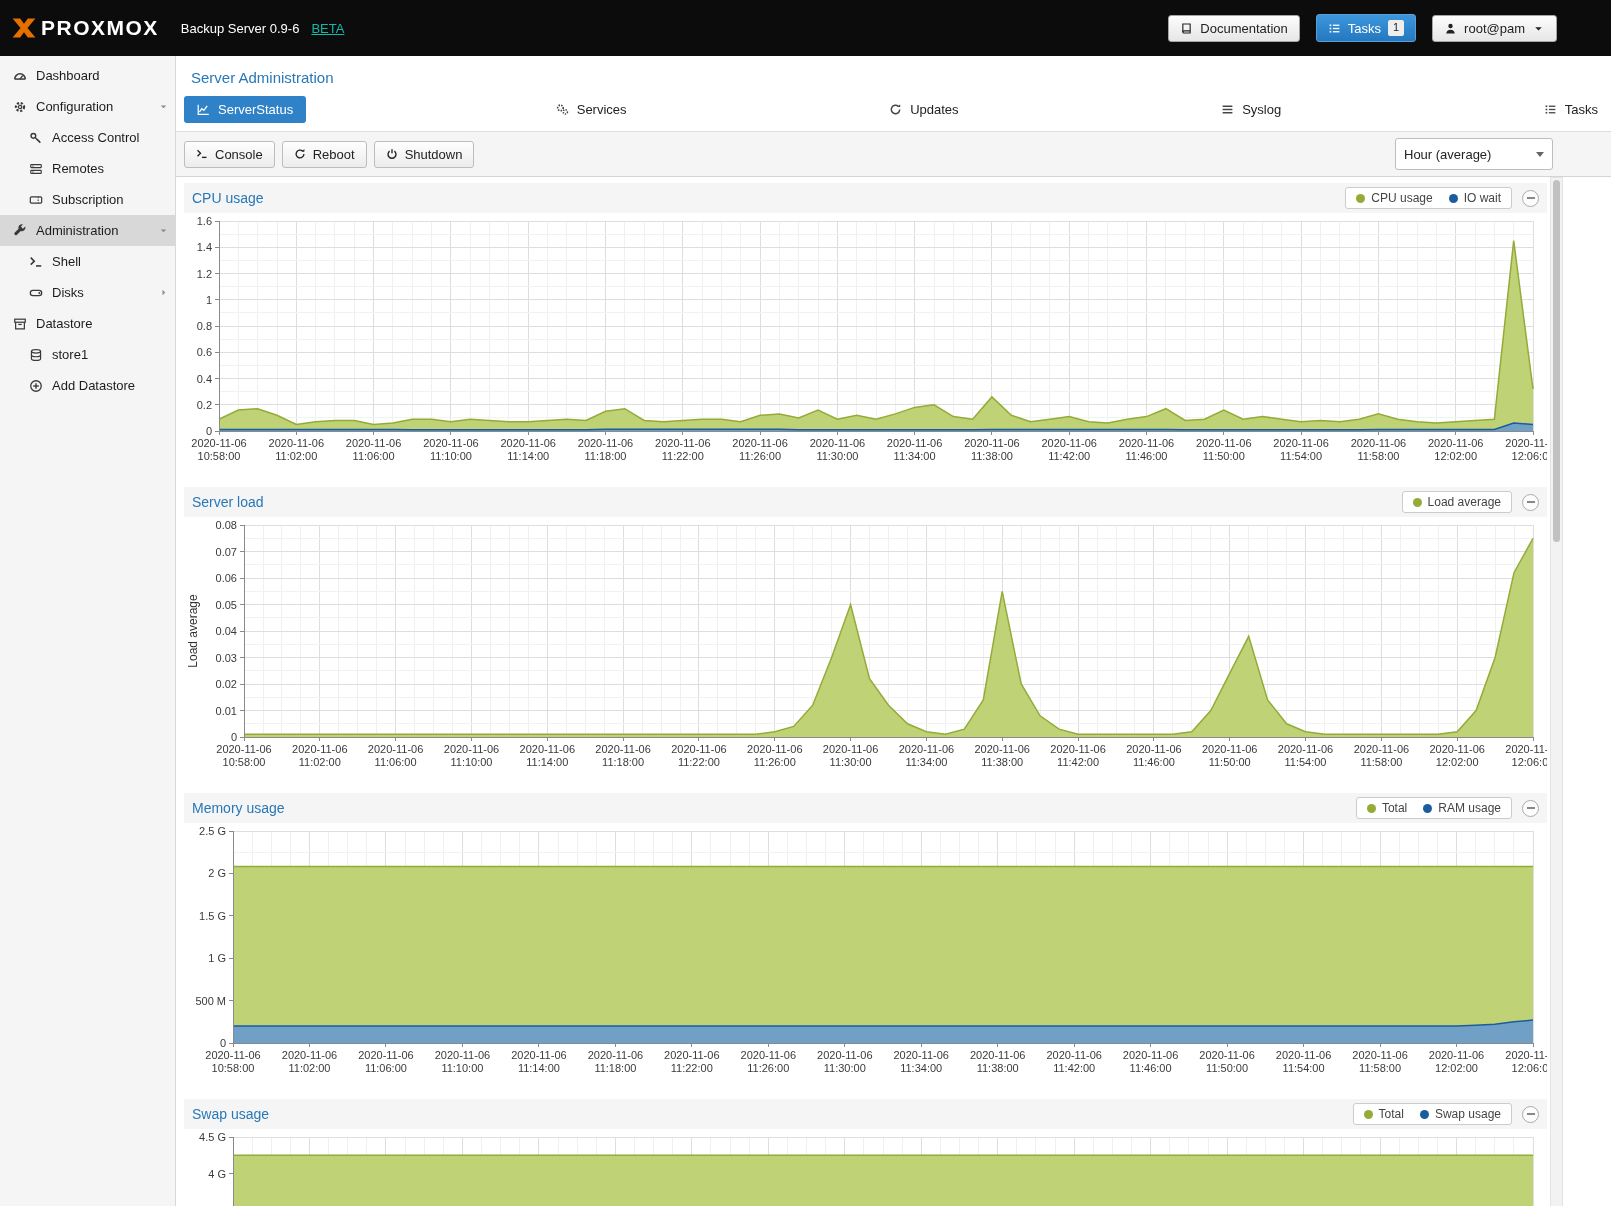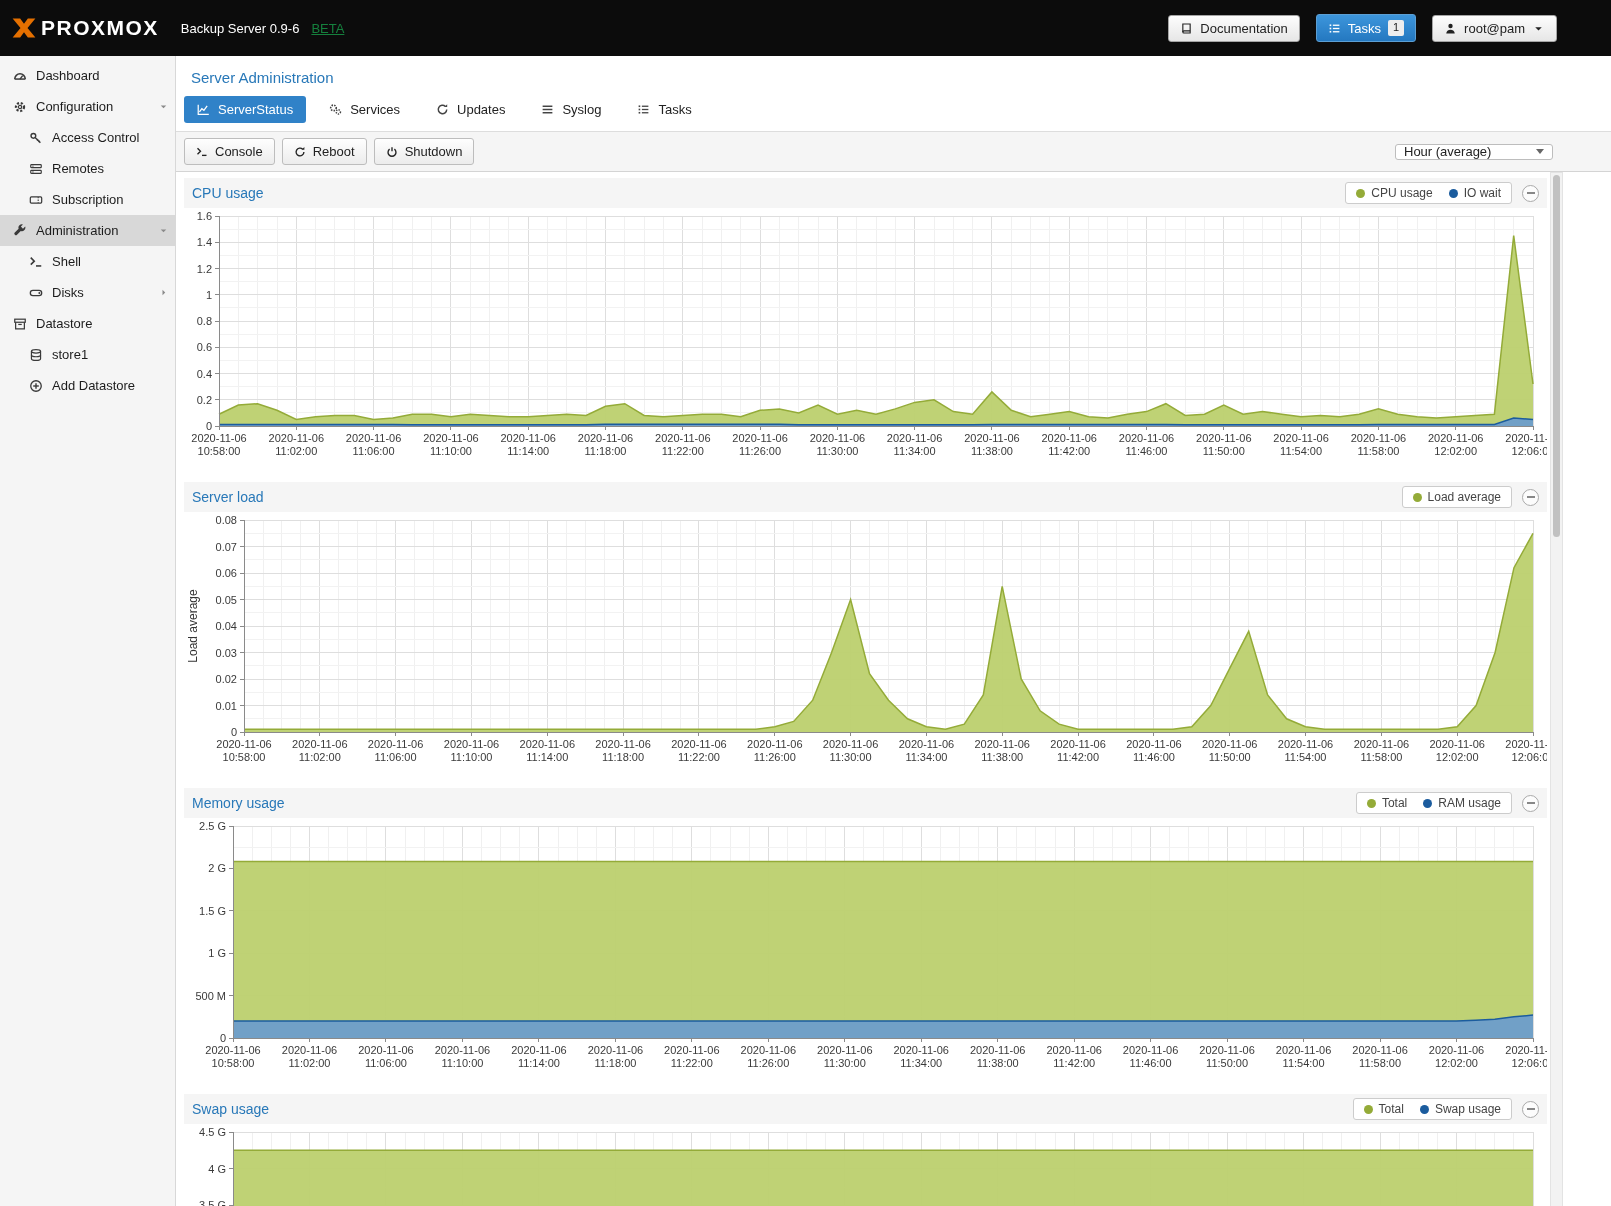--- a/index.html
+++ b/index.html
@@ -12,52 +12,52 @@
   *{box-sizing:border-box;margin:0;padding:0;}
   html,body{width:1611px;height:1206px;overflow:hidden;}
   body{font-family:"Liberation Sans","DejaVu Sans",sans-serif;font-size:13px;background:#fff;color:#1f1f1f;}
 
   
   .topbar{height:56px;background:var(--topbar);display:flex;align-items:center;padding:0 54px 0 10px;gap:8px;}
   .logo{display:flex;align-items:center;gap:3px;margin-right:10px;}
   .logo svg{width:28px;height:28px;display:block;}
   .brand{color:#fff;font-weight:bold;font-size:21px;letter-spacing:1.5px;}
   .product{color:#fff;font-size:13px;margin-left:4px;}
-  .beta{color:#15803d;font-size:13px;text-decoration:underline;margin-left:4px;cursor:pointer;}
+  .beta{color:#14b8a6;font-size:13px;text-decoration:underline;margin-left:4px;cursor:pointer;}
   .topbar-spacer{flex:1;}
   .tb-btn{display:flex;align-items:center;gap:7px;background:linear-gradient(#fdfdfd,#e6e6e6);border:1px solid #a5a5a5;border-radius:3px;color:#222;font-size:13px;font-family:inherit;padding:5px 11px;cursor:pointer;margin-left:8px;text-align:center;}
   .tb-btn svg{width:13px;height:13px;display:block;}
   .tb-btn.tasks{background:linear-gradient(#3d96dc,#2478c0);border-color:#5c9fd4;color:#fff;}
   .badge{background:#eee;color:#222;border-radius:2px;font-size:11px;padding:1px 5px;line-height:1.2;}
 
   
   .layout{display:flex;height:1158px;}
   .sidebar{width:176px;background:#f5f5f5;border-right:1px solid #d8d8d8;padding-top:4px;flex:none;}
   .side-item{display:flex;align-items:center;gap:8px;height:31px;padding:0 6px 0 12px;cursor:pointer;color:#1c1c1c;}
   .side-item.lvl1{padding-left:28px;}
   .side-item.selected{background:#d8d8d8;}
   .side-item .s-icon{width:16px;display:flex;justify-content:center;color:#3a3a3a;flex:none;}
   .s-icon svg{width:14px;height:14px;display:block;}
   .s-label{white-space:nowrap;}
   .s-caret{margin-left:auto;color:#8a8a8a;display:flex;}
   .s-caret svg{width:11px;height:11px;display:block;}
 
   .content{flex:1;display:flex;flex-direction:column;min-width:0;background:#fff;}
   .page-title{font-size:15px;font-weight:normal;color:var(--accent);margin:13px 0 6px 15px;}
-  .tabs{display:flex;gap:10px;margin:4px 0 0 8px;}
+  .tabs{display:flex;gap:10px;margin:4px 0 0 8px;justify-content:space-between;}
   .tab{display:flex;align-items:center;gap:8px;padding:6px 13px;border-radius:3px;font-size:13px;color:#222;cursor:pointer;background:transparent;border:none;font-family:inherit;}
   .tab svg{width:13px;height:13px;color:#444;display:block;}
   .tab.active{background:var(--active-tab);color:#fff;}
   .tab.active svg{color:#fff;}
 
   .toolbar{display:flex;align-items:center;margin-top:8px;background:#f5f5f5;border-top:1px solid #ddd;border-bottom:1px solid #d4d4d4;padding:6px 58px 6px 8px;}
   .toolbar-buttons{display:flex;gap:7px;}
   .t-btn{display:flex;align-items:center;gap:7px;background:linear-gradient(#fefefe,#ececec);border:1px solid #bdbdbd;border-radius:3px;font-size:13px;font-family:inherit;padding:5px 11px;cursor:pointer;color:#222;}
   .t-btn svg{width:12px;height:12px;display:block;}
-  .select{margin-left:auto;display:flex;align-items:center;justify-content:space-between;width:158px;height:16px;background:#fff;border:1px solid #bdbdbd;border-radius:3px;padding:0 8px;cursor:pointer;font-size:13px;color:#222;}
+  .select{margin-left:auto;display:flex;align-items:center;justify-content:space-between;width:158px;height:32px;background:#fff;border:1px solid #bdbdbd;border-radius:3px;padding:0 8px;cursor:pointer;font-size:13px;color:#222;}
   .sel-caret{width:0;height:0;border-left:4px solid transparent;border-right:4px solid transparent;border-top:5px solid #666;}
 
   
   .charts-area{position:relative;flex:1;padding:6px 64px 0 8px;overflow:hidden;background:#fff;}
   .panel{margin-bottom:14px;}
   .panel-header{display:flex;align-items:center;height:30px;background:#f5f5f5;padding:0 8px;gap:10px;}
   .panel-title{color:var(--accent);font-size:14px;white-space:nowrap;}
   .ph-spacer{flex:1;}
   .legend{display:flex;align-items:center;gap:16px;background:#fff;border:1px solid #ccc;border-radius:3px;height:22px;padding:0 10px;}
   .legend-item{display:flex;align-items:center;gap:6px;font-size:12px;color:#444;white-space:nowrap;}

